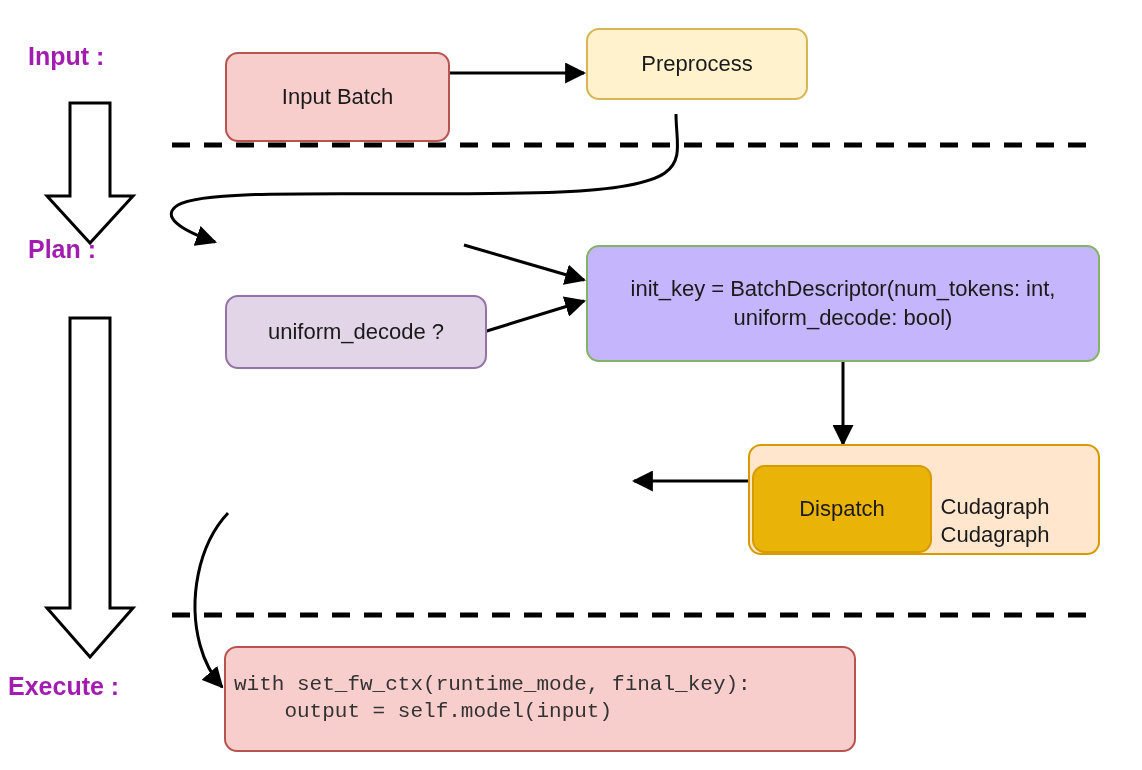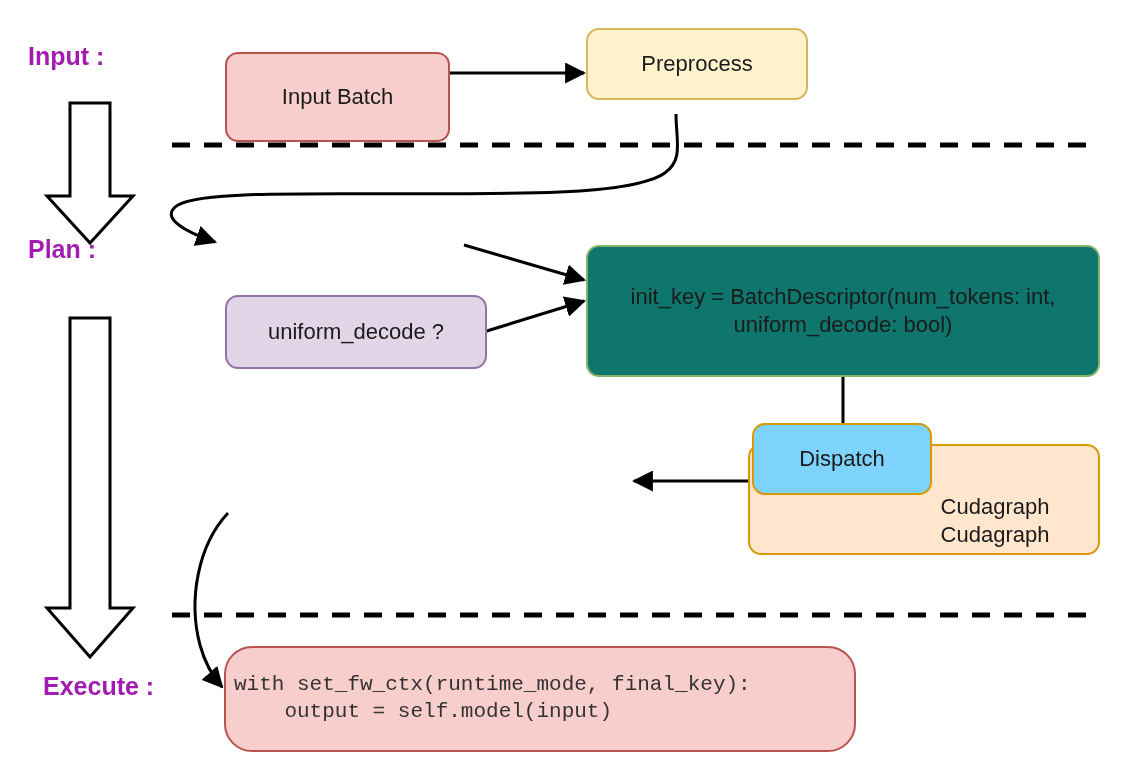--- a/index.html
+++ b/index.html
@@ -51,21 +51,20 @@
     padding: 4px 8px;
   }
   .node-code {
     font-family: "Liberation Mono", monospace;
     font-size: 21px;
     justify-content: flex-start;
     align-items: center;
     text-align: left;
     white-space: pre;
     color: #333333;
-    border-radius: 28px;
   }
   .node-multiline {
     flex-direction: column;
   }
   .node-line { display: block; }
 </style>
 </head>
 <body>
 
 <div id="canvas">
@@ -94,53 +93,53 @@
 
     <line x1="843" y1="350" x2="843" y2="444" stroke="#000000" stroke-width="3" marker-end="url(#ah)"></line>
 
     <line x1="752" y1="481" x2="634" y2="481" stroke="#000000" stroke-width="3" marker-end="url(#ah)"></line>
 
     <path d="M 228 513 C 198 545 188 600 200 645 C 206 667 214 678 222 687" fill="none" stroke="#000000" stroke-width="3" marker-end="url(#ah)"></path>
   </svg>
 
   <div class="stage-label" style="left:28px; top:42px;">Input :</div>
   <div class="stage-label" style="left:28px; top:235px;">Plan :</div>
-  <div class="stage-label" style="left:8px; top:672px;margin-left:35px;">Execute :</div>
+  <div class="stage-label" style="left:8px; top:672px;">Execute :</div>
 
   <div class="node" style="left:225px; top:28px; width:225px; height:90px;
        background:#f8cecc; border-color:#b85450;margin-top:24px;">
     <span>Input Batch</span>
   </div>
 
   <div class="node" style="left:586px; top:28px; width:222px; height:72px;
        background:#fff2cc; border-color:#d6b656;">
     <span>Preprocess</span>
   </div>
 
 
   <div class="node" style="left:225px; top:295px; width:262px; height:74px;
        background:#e1d5e7; border-color:#9673a6;">
     <span>uniform_decode ?</span>
   </div>
 
-  <div class="node node-multiline" style="left:586px; top:245px; width:514px; height:132px;
-       background:#0f766e; border-color:#82b366;">
+  <div class="node node-multiline" style="left:586px; top:245px; width:514px; height:117px;
+       background:#c4b5fd; border-color:#82b366;">
     <span class="node-line">init_key = BatchDescriptor(num_tokens: int,</span>
     <span class="node-line">uniform_decode: bool)</span>
   </div>
 
   <div class="node node-multiline" style="left:748px; top:444px; width:352px; height:111px;
        background:#ffe6cc; border-color:#d79b00; justify-content:flex-end;
        align-items:center; padding-left:150px;">
     <span class="node-line">Cudagraph</span>
     <span class="node-line">Cudagraph</span>
   </div>
 
-  <div class="node" style="left:752px; top:423px; width:180px; height:72px;
-       background:#7dd3fc; border-color:#d79b00;">
+  <div class="node" style="left:752px; top:465px; width:180px; height:88px;
+       background:#eab308; border-color:#d79b00;">
     <span>Dispatch</span>
   </div>
 
 
   <div class="node node-code node-multiline" style="left: 224px; top: 646px; width: 632px; height: 106px; background: rgb(248, 206, 204); border-color: rgb(184, 84, 80); align-items: flex-start; justify-content: center;">
     <span class="node-line">with set_fw_ctx(runtime_mode, final_key):</span>
     <span class="node-line">    output = self.model(input)</span>
   </div>
 
 </div>

